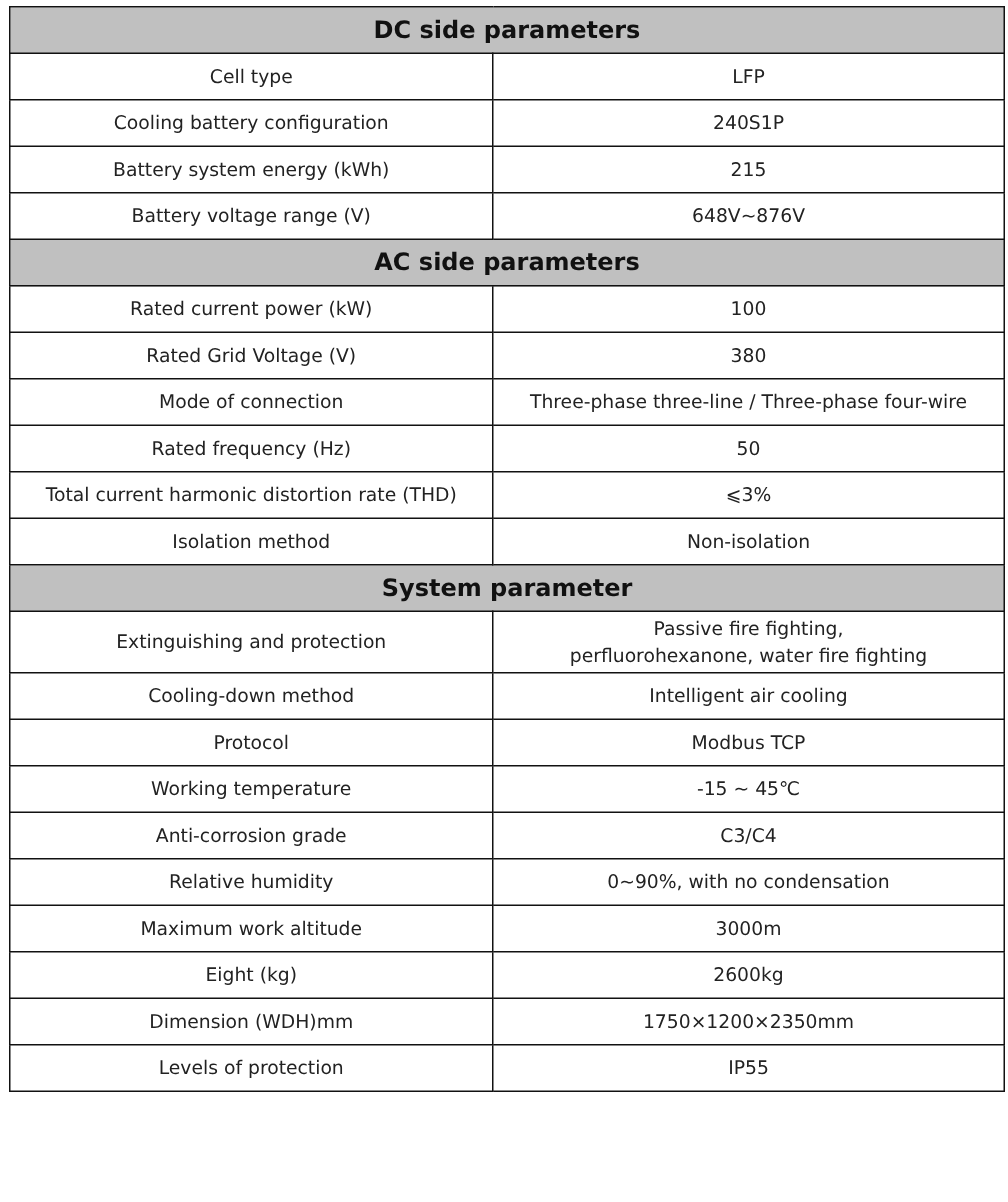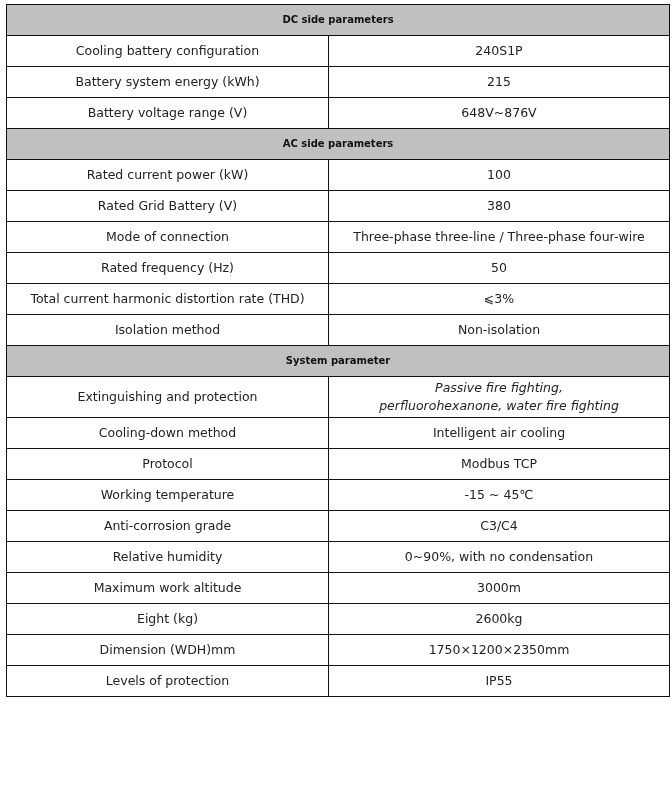--- a/index.html
+++ b/index.html
@@ -29,46 +29,50 @@
     table.spec td, table.spec th {
       border: 1.5px solid #111111;
       text-align: center;
       vertical-align: middle;
       padding: 0 6px;
       line-height: 18px;
     }
     table.spec th.section {
       background: #c0c0c0;
       font-weight: bold;
-      font-size: 10px;
+      font-size: 16px;
       height: 30px;
       color: #111111;
     }
     table.spec td {
       height: 30px;
       font-weight: normal;
       color: #222222;
     }
     table.spec tr.tall td {
       height: 40px;
     }
-    .line { display: block; font-style: italic; }
+    .line { display: block; }
   </style>
 </head>
 <body>
 
 <table class="spec">
   <colgroup>
       <col class="c1">
       <col class="c2">
     </colgroup>
   <tbody>
 
     <tr>
       <th class="section" colspan="2">DC side parameters</th>
+    </tr>
+    <tr>
+      <td>Cell type</td>
+      <td>LFP</td>
     </tr>
     <tr>
       <td>Cooling battery configuration</td>
       <td>240S1P</td>
     </tr>
     <tr>
       <td>Battery system energy (kWh)</td>
       <td>215</td>
     </tr>
     <tr>
@@ -77,21 +81,21 @@
     </tr>
 
     <tr>
       <th class="section" colspan="2">AC side parameters</th>
     </tr>
     <tr>
       <td>Rated current power (kW)</td>
       <td>100</td>
     </tr>
     <tr>
-      <td>Rated Grid Battery (V)</td>
+      <td>Rated Grid Voltage (V)</td>
       <td>380</td>
     </tr>
     <tr>
       <td>Mode of connection</td>
       <td>Three-phase three-line / Three-phase four-wire</td>
     </tr>
     <tr>
       <td>Rated frequency (Hz)</td>
       <td>50</td>
     </tr>

